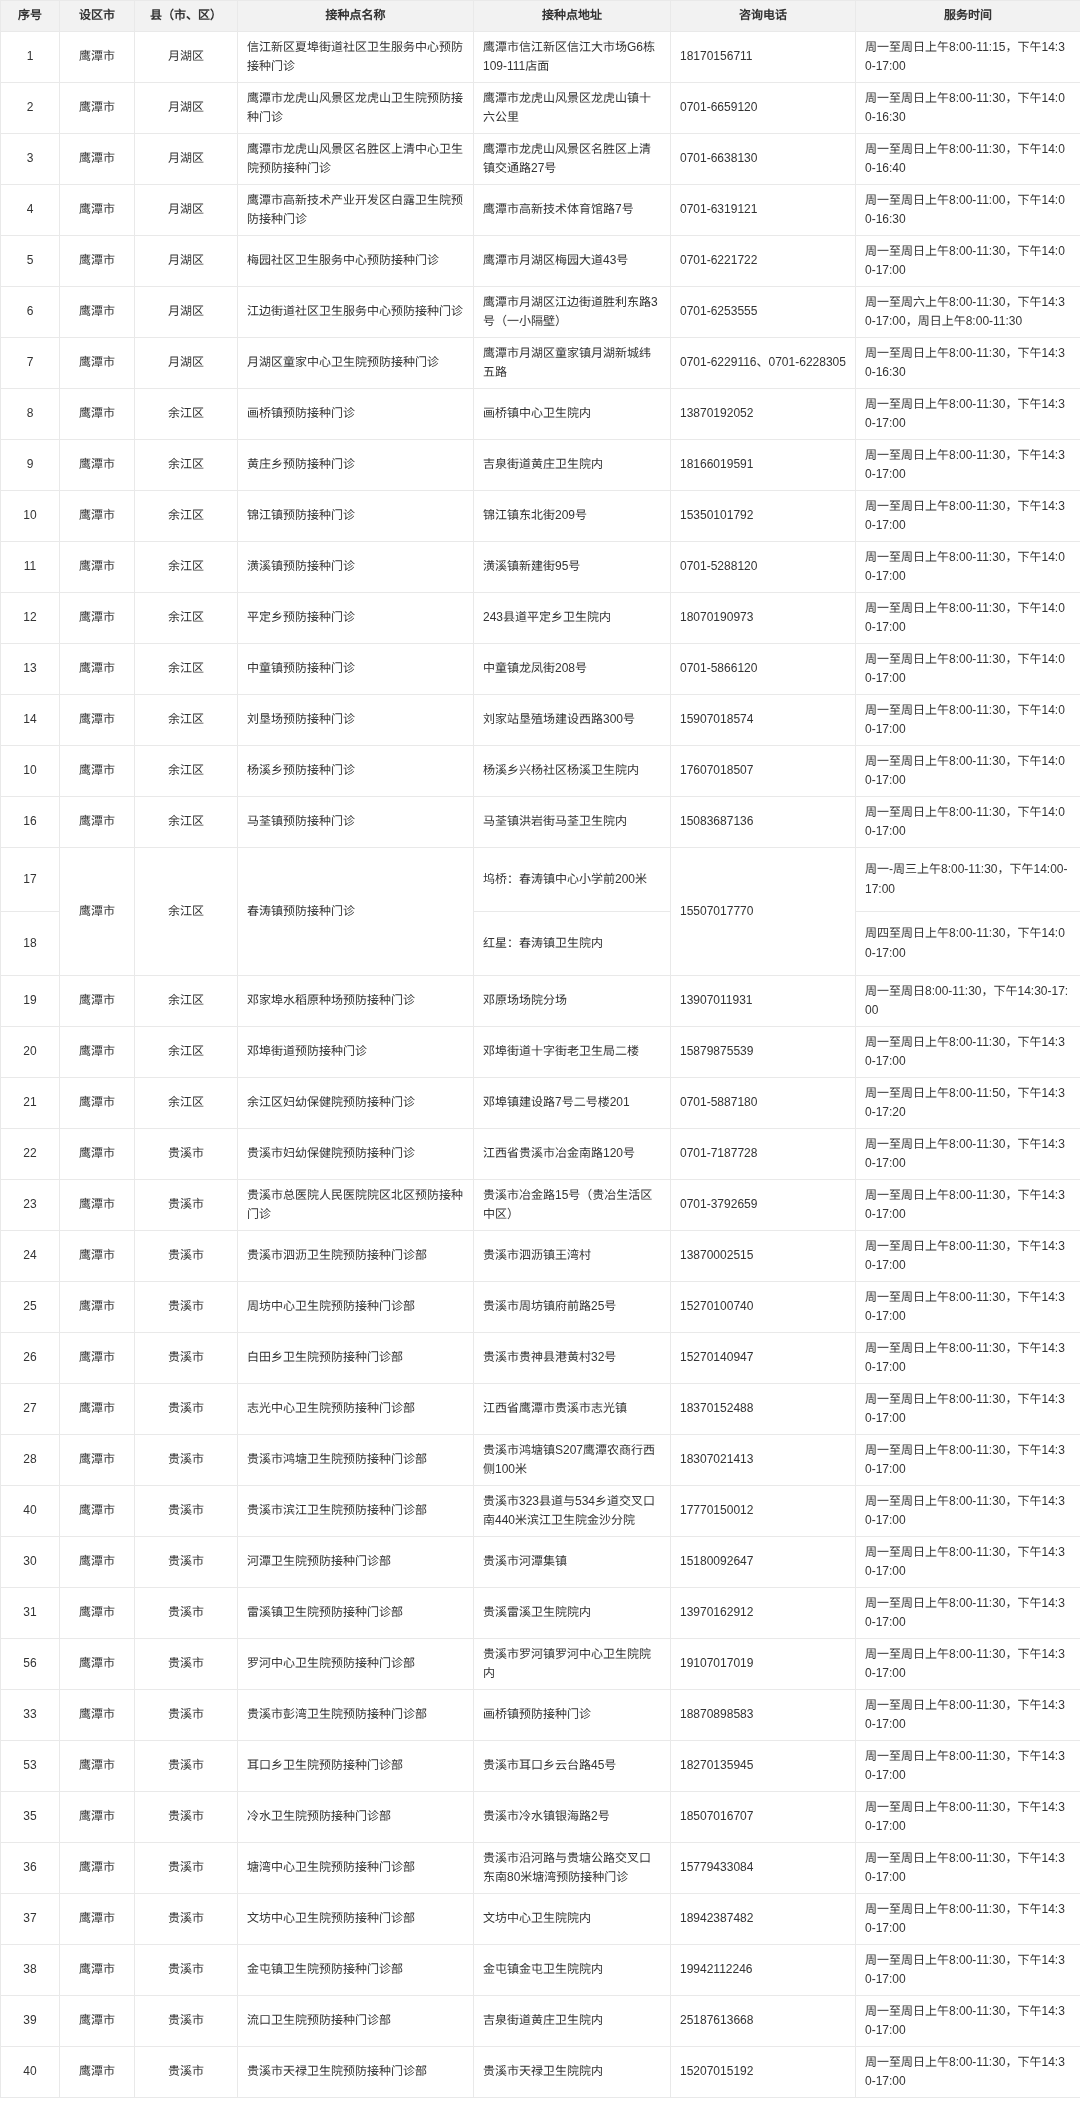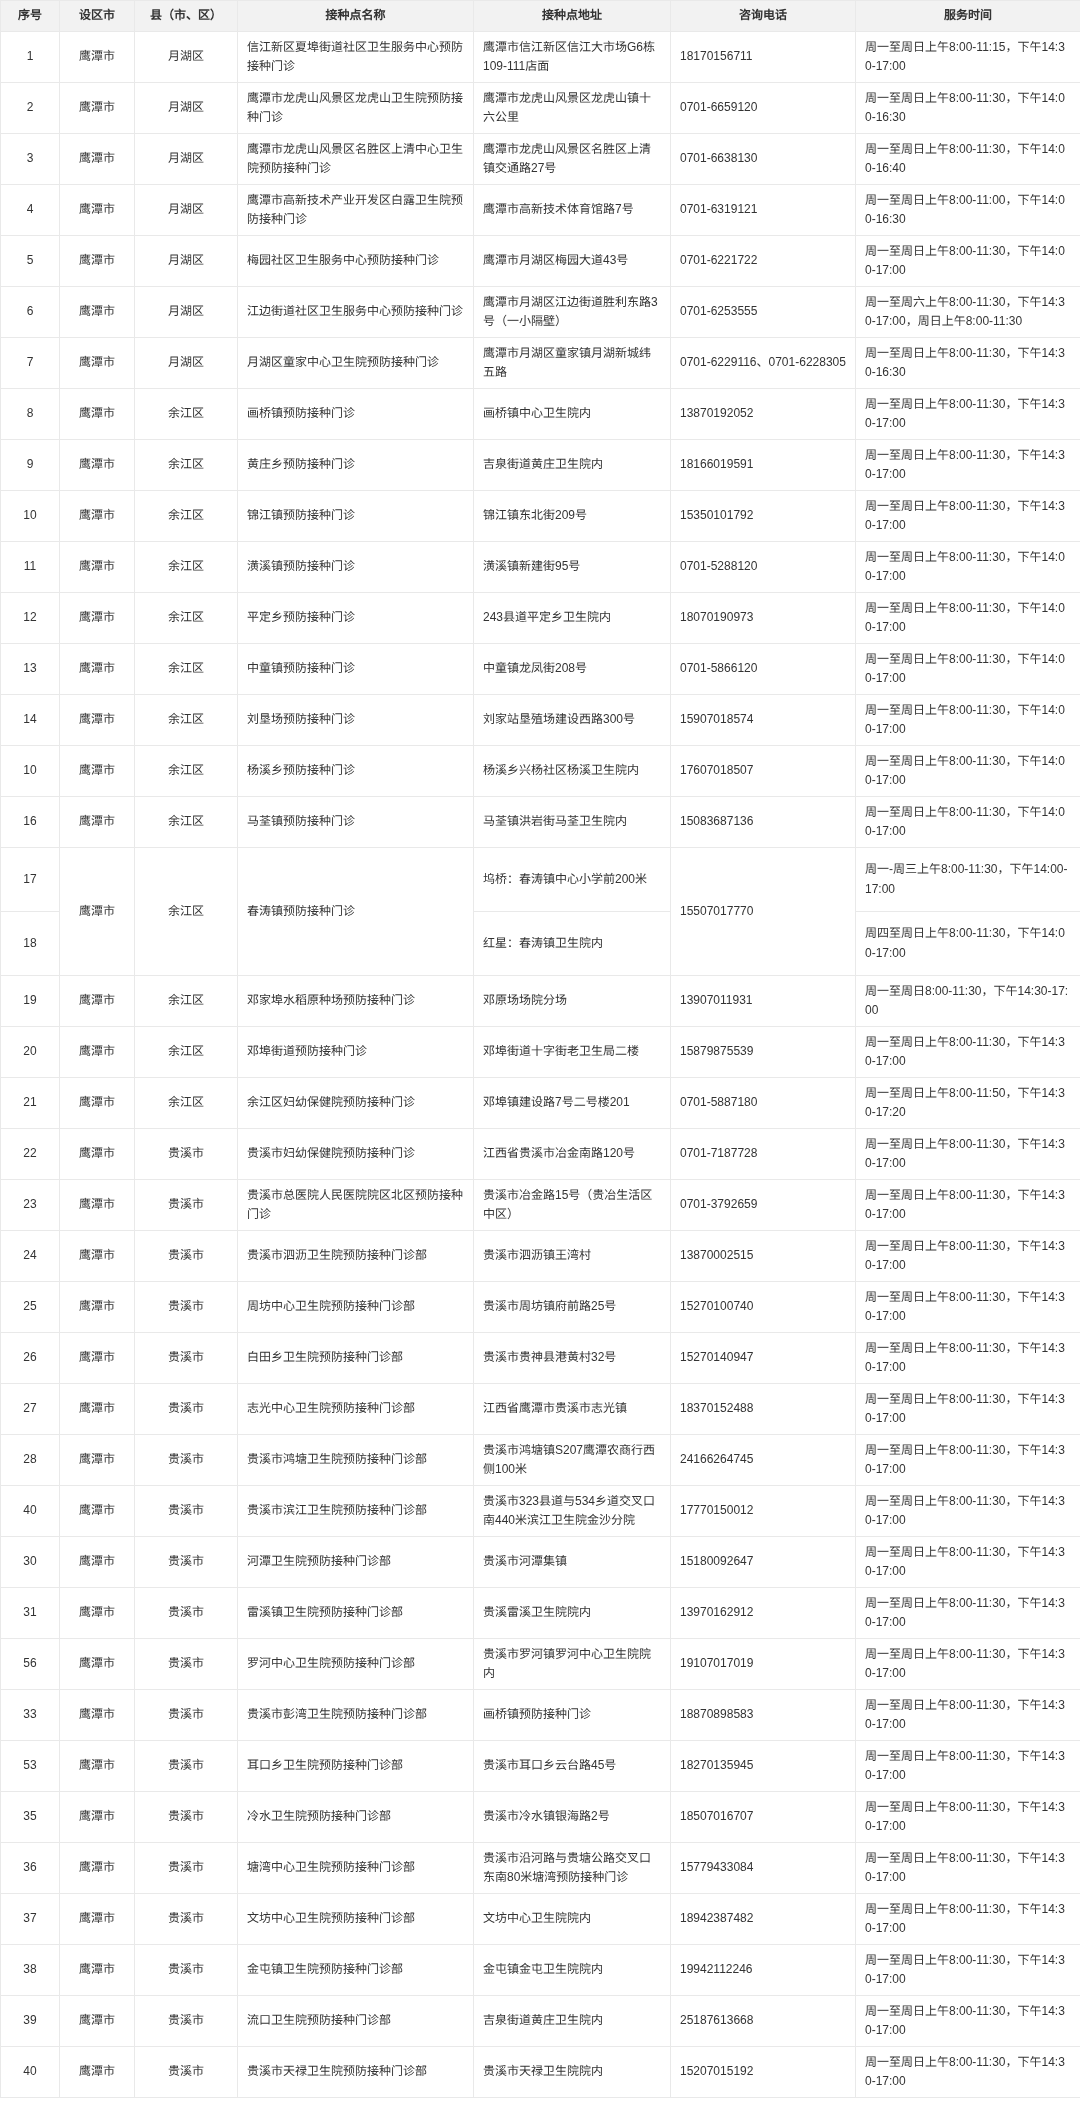--- a/index.html
+++ b/index.html
@@ -304,21 +304,21 @@
           <td class="col-address">江西省鹰潭市贵溪市志光镇</td>
           <td class="col-phone">18370152488</td>
           <td class="col-hours">周一至周日上午8:00-11:30，下午14:30-17:00</td>
         </tr>
         <tr>
           <td class="col-no">28</td>
           <td class="col-city">鹰潭市</td>
           <td class="col-district">贵溪市</td>
           <td class="col-name">贵溪市鸿塘卫生院预防接种门诊部</td>
           <td class="col-address">贵溪市鸿塘镇S207鹰潭农商行西侧100米</td>
-          <td class="col-phone">24166264745</td>
+          <td class="col-phone">18307021413</td>
           <td class="col-hours">周一至周日上午8:00-11:30，下午14:30-17:00</td>
         </tr>
         <tr>
           <td class="col-no">40</td>
           <td class="col-city">鹰潭市</td>
           <td class="col-district">贵溪市</td>
           <td class="col-name">贵溪市滨江卫生院预防接种门诊部</td>
           <td class="col-address">贵溪市323县道与534乡道交叉口南440米滨江卫生院金沙分院</td>
           <td class="col-phone">17770150012</td>
           <td class="col-hours">周一至周日上午8:00-11:30，下午14:30-17:00</td>

